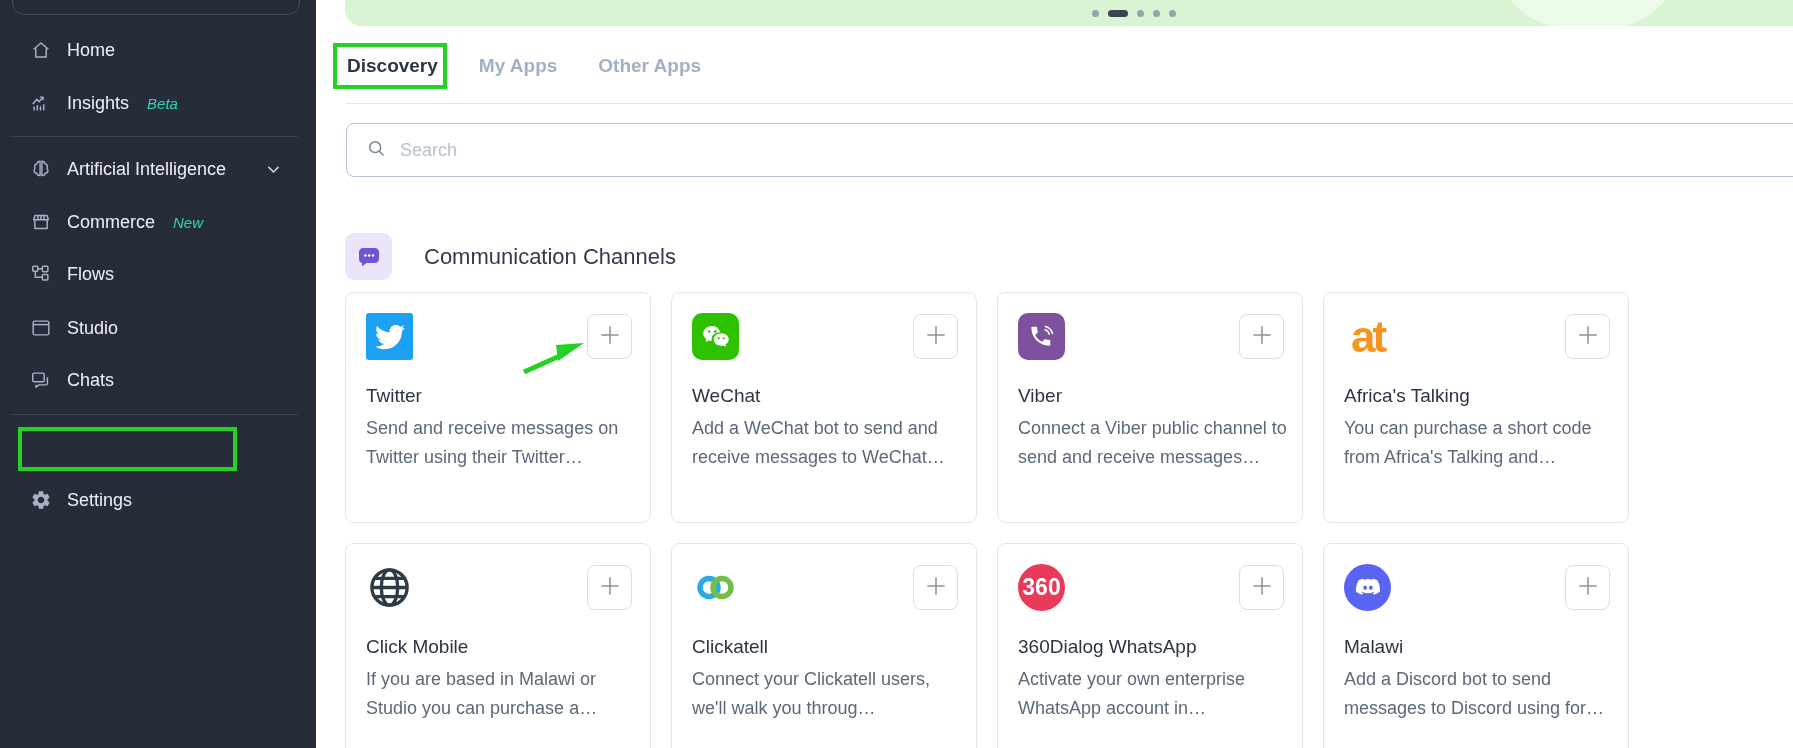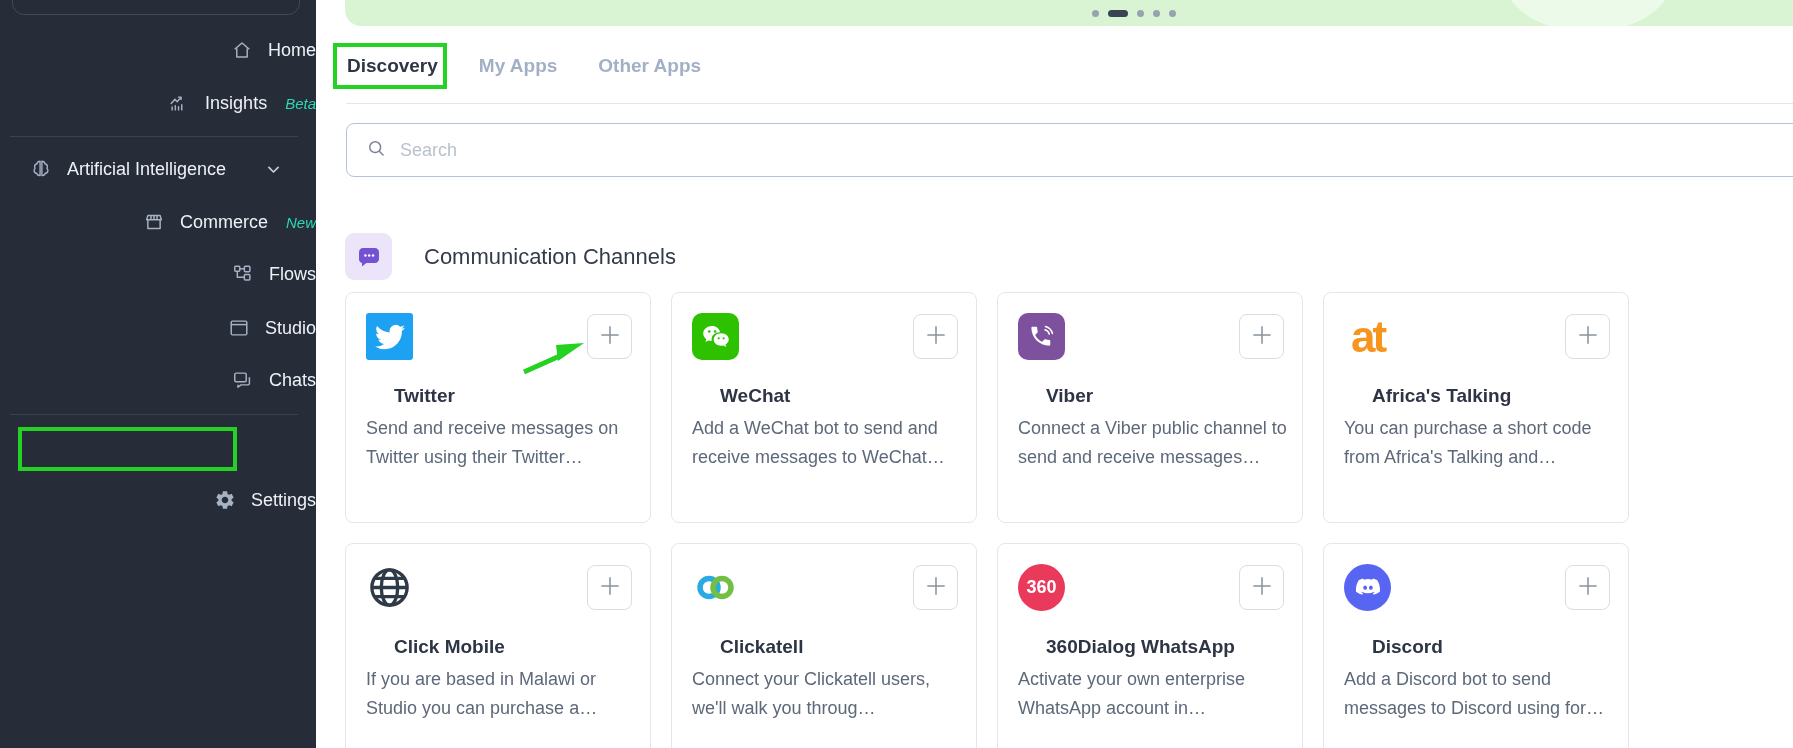--- a/index.html
+++ b/index.html
@@ -6,21 +6,21 @@
   body{
     width:1793px;height:748px;position:relative;overflow:hidden;
     font-family:"Liberation Sans","DejaVu Sans",sans-serif;
     background:#ffffff;
   }
   
   .sidebar{position:absolute;left:0;top:0;width:316px;height:748px;background:#262d39;}
   .sb-topcard{position:absolute;left:12px;top:-28px;width:286px;height:41px;
     border:1px solid #424a59;border-radius:12px;}
   .sb-item{position:absolute;left:0;width:316px;height:48px;display:flex;align-items:center;
-    padding-left:30px;box-sizing:border-box;gap:15px;color:#eef1f6;font-size:18px;cursor:pointer;justify-content:flex-end;}
+    padding-left:30px;box-sizing:border-box;gap:15px;color:#eef1f6;font-size:18px;cursor:pointer;}
   .sb-item .ic{width:22px;height:22px;flex:0 0 22px;display:flex;align-items:center;justify-content:center;}
   .sb-item svg{display:block;}
   .sb-badge{color:#2fd6b5;font-style:italic;font-size:15px;margin-left:3px;}
   .sb-item.active{background:#3b4450;width:297px;border-radius:0 10px 10px 0;color:#28d6c3;font-weight:bold;}
   .sb-div{position:absolute;left:10px;width:288px;height:1px;background:#3a4150;}
   .chev{margin-left:auto;margin-right:34px;}
   
   .anno-box{position:absolute;border:4px solid #23d223;box-sizing:border-box;z-index:50;pointer-events:none;}
   .anno-arrow{position:absolute;z-index:50;pointer-events:none;}
   
@@ -44,25 +44,25 @@
   .sec-head{position:absolute;left:29px;top:233px;display:flex;align-items:center;gap:32px;}
   .sec-icon{width:47px;height:47px;border-radius:9px;background:#ece5fa;display:flex;align-items:center;justify-content:center;}
   .sec-title{font-size:22px;color:#333a49;font-weight:500;}
   
   .card{position:absolute;width:306px;height:231px;background:#fff;border:1px solid #e3e7ed;
     border-radius:8px;box-sizing:border-box;padding:20px;cursor:pointer;}
   .logo{width:47px;height:47px;display:flex;align-items:center;justify-content:center;box-sizing:border-box;}
   .logo.sq{border-radius:3px;} .logo.rd{border-radius:10px;} .logo.ci{border-radius:50%;}
   .add{position:absolute;top:21px;right:18px;width:45px;height:45px;border:1px solid #d9dde4;
     border-radius:8px;background:#fff;display:flex;align-items:center;justify-content:center;cursor:pointer;padding:0;}
-  .card-title{margin-top:25px;font-size:19px;font-weight:bold;color:#2d3443;margin-left:28px;}
+  .card-title{margin-top:25px;font-size:19px;font-weight:normal;color:#2d3443;}
   .card-desc{margin-top:7px;font-size:18px;line-height:29px;color:#5d6879;width:270px;}
   .at-text{font-size:44px;font-weight:800;color:#f7941d;letter-spacing:-3px;line-height:47px;}
   .c360{width:47px;height:47px;border-radius:50%;background:#e93a5c;display:flex;align-items:center;
-    justify-content:center;color:#fff;font-weight:bold;font-size:18px;}
+    justify-content:center;color:#fff;font-weight:bold;font-size:23px;}
 </style>
 </head>
 <body>
 
 <div class="sidebar">
   <div class="sb-topcard"></div>
 
   <div class="sb-item" style="top:26px">
     <span class="ic">
       <svg width="22" height="22" viewBox="0 0 24 24" fill="none" stroke="#a7b2c4" stroke-width="1.6" stroke-linejoin="round">
@@ -318,21 +318,21 @@
     <div class="logo ci" style="background:#5865f2">
       <svg width="30" height="30" viewBox="0 0 24 24">
           <path fill="#fff" d="M19.3 5.6A16 16 0 0 0 15.9 4.3l-.5 1a13 13 0 0 0-6.8 0l-.5-1A16 16 0 0 0 4.7 5.6C2.7 8.7 2.1 11.8 2.4 14.9a16 16 0 0 0 4.9 2.5l.8-1.4c-.5-.2-1-.4-1.5-.7l.4-.3a11 11 0 0 0 9.9 0l.4.3c-.5.3-1 .5-1.5.7l.8 1.4a16 16 0 0 0 4.9-2.5c.4-3.6-.6-6.7-2.2-9.3zM9.7 13.4c-.8 0-1.5-.8-1.5-1.7s.7-1.7 1.5-1.7 1.5.8 1.5 1.7-.7 1.7-1.5 1.7zm4.6 0c-.8 0-1.5-.8-1.5-1.7s.7-1.7 1.5-1.7 1.5.8 1.5 1.7-.7 1.7-1.5 1.7z"></path>
         </svg>
     </div>
     <button class="add">
       <span><svg width="26" height="26" viewBox="0 0 24 24" fill="none" stroke="#8b929c" stroke-width="1.4" stroke-linecap="round">
             <path d="M12 4.5v15M4.5 12h15"></path>
           </svg></span>
     </button>
-    <div class="card-title">Discord</div>
+    <div class="card-title">Malawi</div>
     <div class="card-desc">Add a Discord bot to send messages to Discord using for…</div>
   </div>
 
   <svg class="anno-arrow" style="left:200px;top:330px" width="90" height="55">
     <line x1="8" y1="42" x2="46" y2="25" stroke="#23d223" stroke-width="5"></line>
     <polygon points="42,31 68,13 40,15" fill="#23d223"></polygon>
   </svg>
 </div>
 
 <div class="anno-box" style="left:333px;top:43px;width:114px;height:46px"></div>

